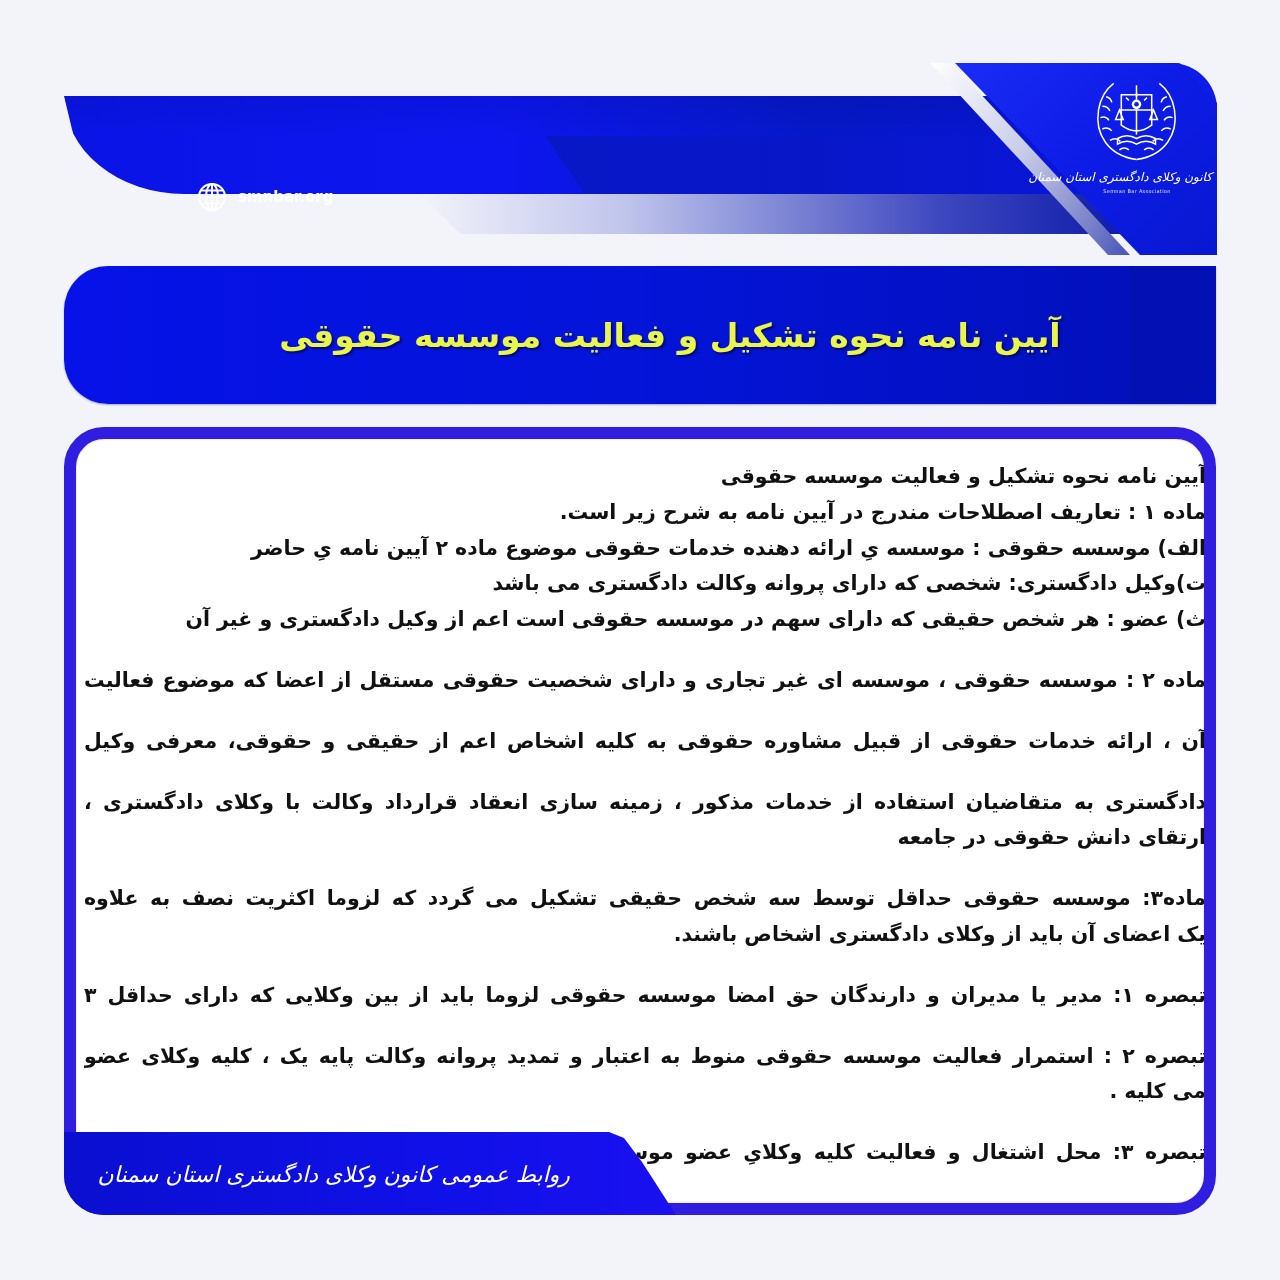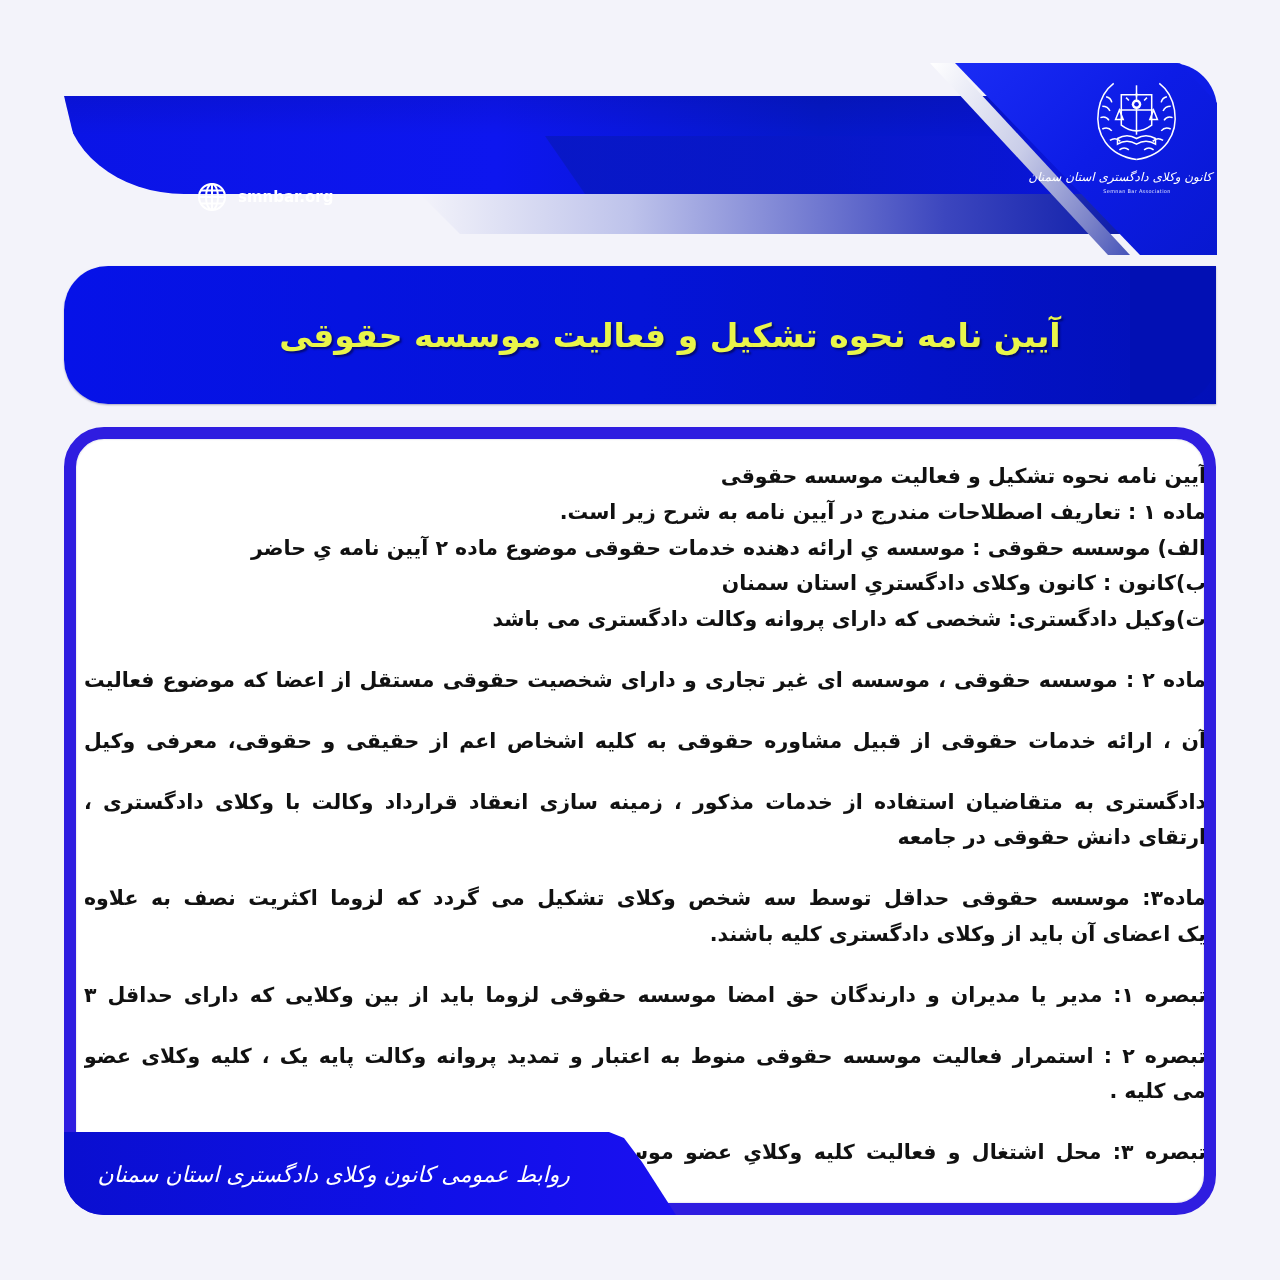--- a/index.html
+++ b/index.html
@@ -318,28 +318,28 @@
 
 <div class="title-banner"></div>
 <div class="title-banner-right"></div>
 <div class="title-text">آیین نامه نحوه تشکیل و فعالیت موسسه حقوقی</div>
 
 <div class="content-card">
   <div class="content-text" id="content-text">
     <span class="content-line">آیین نامه نحوه تشکیل و فعالیت موسسه حقوقی</span>
     <span class="content-line">ماده ۱ : تعاریف اصطلاحات مندرج در آیین نامه به شرح زیر است.</span>
     <span class="content-line">الف) موسسه حقوقی : موسسه یِ ارائه دهنده خدمات حقوقی  موضوع ماده ۲ آیین نامه یِ حاضر</span>
-    <span class="content-line">ب)کانون : کانون وکلای دادگستریِ استان سمنان</span>
     <span class="content-line">ت)وکیل دادگستری:  شخصی که دارای پروانه وکالت دادگستری می باشد</span>
+    <span class="content-line">ث) عضو : هر شخص حقیقی  که دارای سهم در موسسه حقوقی است اعم از وکیل دادگستری و غیر آن</span>
     <span class="content-line justify">ماده ۲ : موسسه حقوقی ، موسسه ای غیر تجاری و دارای شخصیت حقوقی مستقل از اعضا که موضوع فعالیت</span>
     <span class="content-line justify">آن ،  ارائه خدمات حقوقی از قبیل مشاوره حقوقی به کلیه اشخاص اعم از حقیقی و حقوقی، معرفی وکیل</span>
     <span class="content-line justify">دادگستری به متقاضیان استفاده از خدمات مذکور ،  زمینه سازی انعقاد قرارداد وکالت با وکلای دادگستری  ،</span>
     <span class="content-line">ارتقای دانش حقوقی  در جامعه</span>
-    <span class="content-line justify">ماده۳: موسسه حقوقی حداقل توسط  سه شخص وکلای تشکیل می گردد که لزوما اکثریت نصف به علاوه</span>
-    <span class="content-line">یک اعضای آن  باید از وکلای دادگستری  کلیه باشند.</span>
+    <span class="content-line justify">ماده۳: موسسه حقوقی حداقل توسط  سه شخص حقیقی تشکیل می گردد که لزوما اکثریت نصف به علاوه</span>
+    <span class="content-line">یک اعضای آن  باید از وکلای دادگستری  اشخاص باشند.</span>
     <span class="content-line justify">تبصره ۱: مدیر  یا مدیران و دارندگان حق امضا موسسه حقوقی  لزوما باید از بین وکلایی که دارای حداقل ۳</span>
     <span class="content-line justify">تبصره ۲ : استمرار فعالیت موسسه حقوقی منوط به اعتبار و تمدید پروانه وکالت پایه یک ، کلیه وکلای عضو</span>
     <span class="content-line">می کلیه .</span>
     <span class="content-line justify">تبصره ۳: محل اشتغال و فعالیت کلیه وکلایِ عضو  موسسه  باید  با مرکز فعالیت موسسه حقوقی  واحد باشد</span>
     <span class="content-line">.</span>
   </div>
 </div>
 
 <div class="footer-tab"></div>
 <div class="footer-text">روابط عمومی کانون وکلای دادگستری استان سمنان</div>

